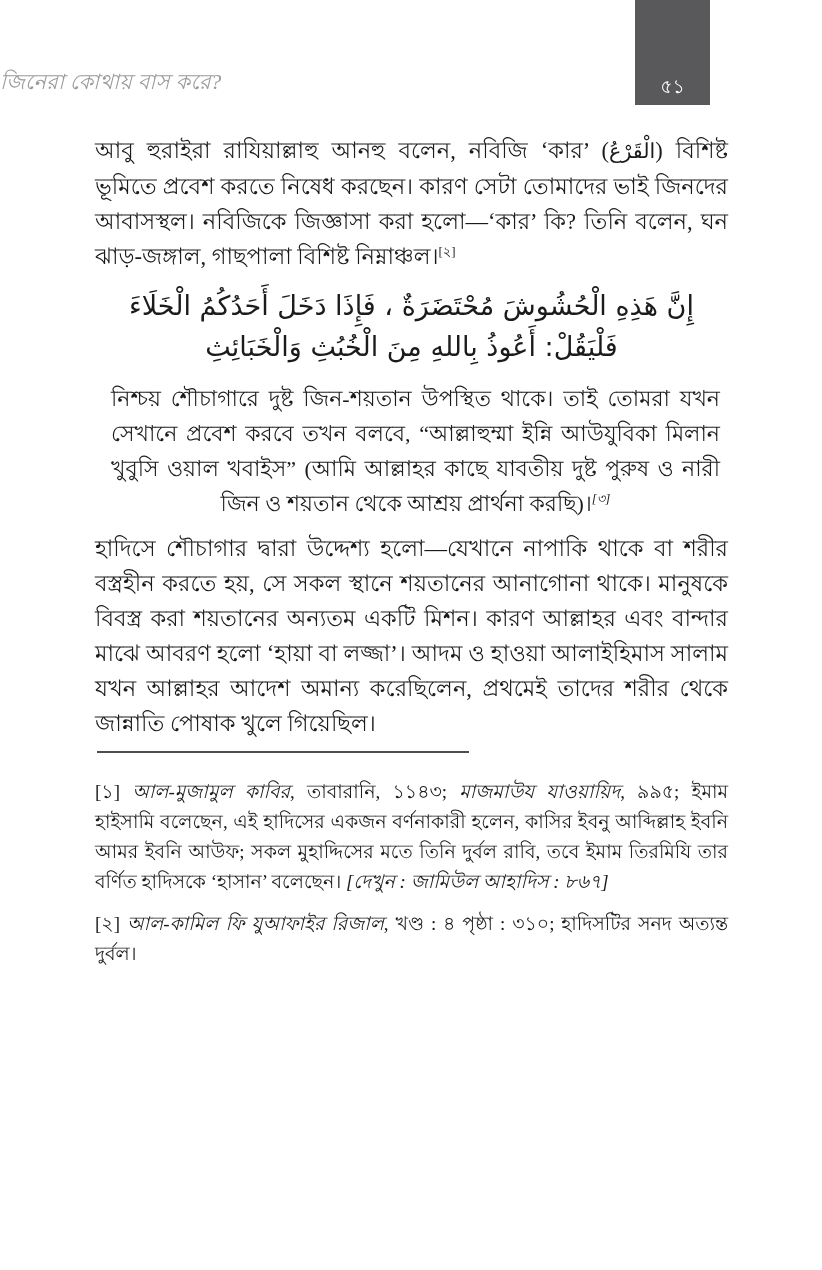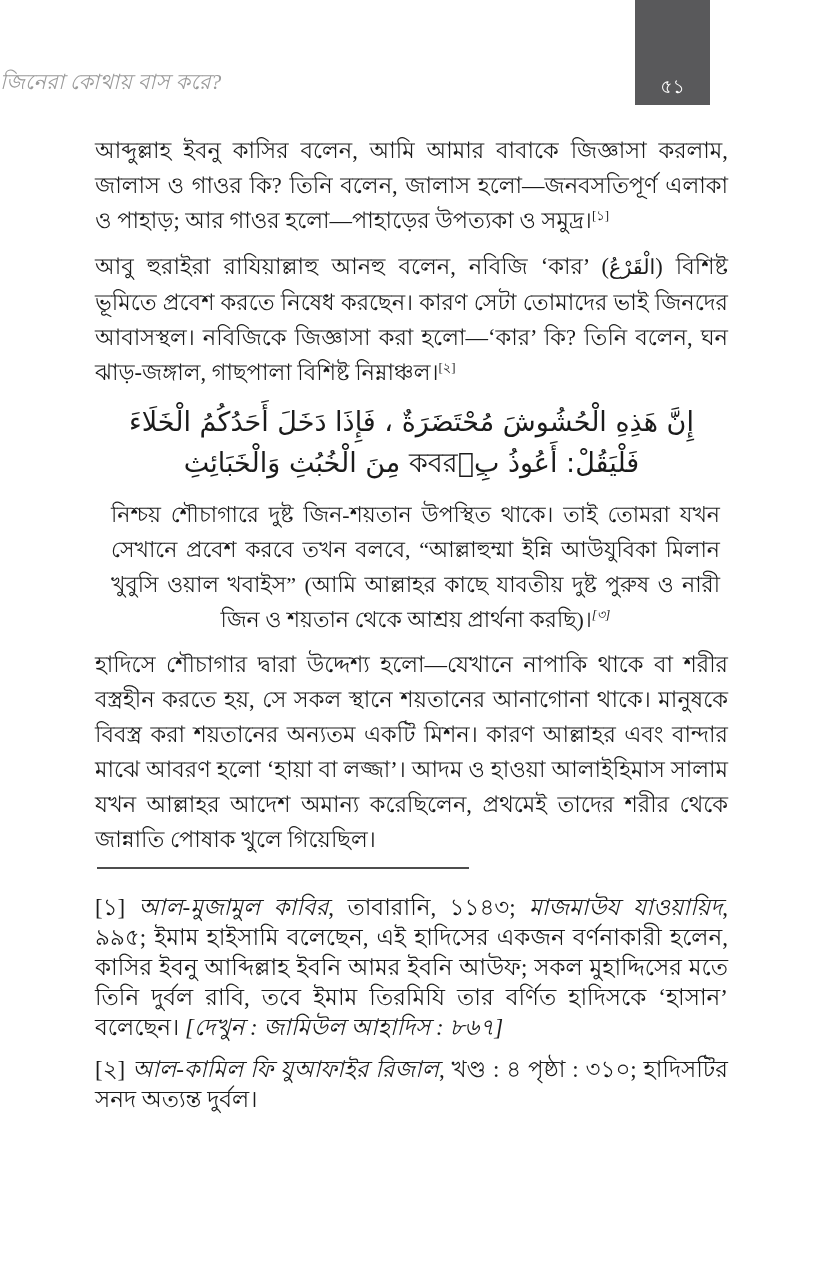--- a/index.html
+++ b/index.html
@@ -79,21 +79,21 @@
     margin: 0 8px 10px 16px;
   }
   .closing { margin-bottom: 7px; }
   .footnote-sep {
     width: 372px;
     border: none;
     border-top: 2px solid #4d4d4d;
     margin: 10px 0 24px 2px;
   }
   .footnote {
-    font-size: 23px;
+    font-size: 19px;
     line-height: 30px;
     text-align: justify;
     margin: 0 0 12px 0;
   }
   .footnote .marker { font-style: normal; }
   .seg-italic { font-style: italic; }
   .seg-normal { font-style: normal; }
 </style>
 </head>
 <body>
@@ -102,26 +102,25 @@
 
   <div class="corner-block">
     <span class="page-number">৫১</span>
   </div>
 
   <div class="running-head">জিনেরা কোথায় বাস করে?</div>
 
   <div class="content">
 
 
-    <p class="para"><span><span class="seg-normal">আব্দুল্লাহ ইবনু কাসির বলেন, আমি আমার বাবাকে জিজ্ঞাসা করলাম, জালাস ও গাওর কি? তিনি বলেন, জালাস হলো—জনবসতিপূর্ণ এলাকা ও পাহাড়; আর গাওর হলো—পাহাড়ের উপত্যকা ও সমুদ্র।</span></span><sup class="sup">[১]</sup></p>
 
     <p class="para"><span><span class="seg-normal">আবু হুরাইরা রাযিয়াল্লাহু আনহু বলেন, নবিজি ‘কার’ (</span><span class="seg-arabic">الْقَرْعُ</span><span class="seg-normal">) বিশিষ্ট ভূমিতে প্রবেশ করতে নিষেধ করছেন। কারণ সেটা তোমাদের ভাই জিনদের আবাসস্থল। নবিজিকে জিজ্ঞাসা করা হলো—‘কার’ কি? তিনি বলেন, ঘন ঝাড়-জঙ্গাল, গাছপালা বিশিষ্ট নিম্নাঞ্চল।</span></span><sup class="sup">[২]</sup></p>
 
 
-    <div class="arabic-quote">إِنَّ هَذِهِ الْحُشُوشَ مُحْتَضَرَةٌ ، فَإِذَا دَخَلَ أَحَدُكُمُ الْخَلَاءَ فَلْيَقُلْ: أَعُوذُ بِকবরসِ مِنَ الْخُبُثِ وَالْخَبَائِثِ</div>
+    <div class="arabic-quote">إِنَّ هَذِهِ الْحُشُوشَ مُحْتَضَرَةٌ ، فَإِذَا دَخَلَ أَحَدُكُمُ الْخَلَاءَ فَلْيَقُلْ: أَعُوذُ بِاللهِ مِنَ الْخُبُثِ وَالْخَبَائِثِ</div>
 
     <p class="translation"><span><span class="seg-normal">নিশ্চয় শৌচাগারে দুষ্ট জিন-শয়তান উপস্থিত থাকে। তাই তোমরা যখন সেখানে প্রবেশ করবে তখন বলবে, “আল্লাহুম্মা ইন্নি আউযুবিকা মিলান খুবুসি ওয়াল খবাইস” (আমি আল্লাহর কাছে যাবতীয় দুষ্ট পুরুষ ও নারী জিন ও শয়তান থেকে আশ্রয় প্রার্থনা করছি)।</span></span><sup class="sup">[৩]</sup></p>
 
     <p class="para closing"><span><span class="seg-normal">হাদিসে শৌচাগার দ্বারা উদ্দেশ্য হলো—যেখানে নাপাকি থাকে বা শরীর বস্ত্রহীন করতে হয়, সে সকল স্থানে শয়তানের আনাগোনা থাকে। মানুষকে বিবস্ত্র করা শয়তানের অন্যতম একটি মিশন। কারণ আল্লাহর এবং বান্দার মাঝে আবরণ হলো ‘হায়া বা লজ্জা’। আদম ও হাওয়া আলাইহিমাস সালাম যখন আল্লাহর আদেশ অমান্য করেছিলেন, প্রথমেই তাদের শরীর থেকে জান্নাতি পোষাক খুলে গিয়েছিল।</span></span></p>
 
     <hr class="footnote-sep">
 
     <p class="footnote"><span class="marker">[১]</span><span> </span><span><span class="seg-italic">আল-মুজামুল কাবির</span><span class="seg-normal">, তাবারানি, ১১৪৩; </span><span class="seg-italic">মাজমাউয যাওয়ায়িদ</span><span class="seg-normal">, ৯৯৫; ইমাম হাইসামি বলেছেন, এই হাদিসের একজন বর্ণনাকারী হলেন, কাসির ইবনু আব্দিল্লাহ ইবনি আমর ইবনি আউফ; সকল মুহাদ্দিসের মতে তিনি দুর্বল রাবি, তবে ইমাম তিরমিযি তার বর্ণিত হাদিসকে ‘হাসান’ বলেছেন। </span><span class="seg-italic">[দেখুন : জামিউল আহাদিস : ৮৬৭]</span></span></p>
 
     <p class="footnote"><span class="marker">[২]</span><span> </span><span><span class="seg-italic">আল-কামিল ফি যুআফাইর রিজাল</span><span class="seg-normal">, খণ্ড : ৪ পৃষ্ঠা : ৩১০; হাদিসটির সনদ অত্যন্ত দুর্বল।</span></span></p>

